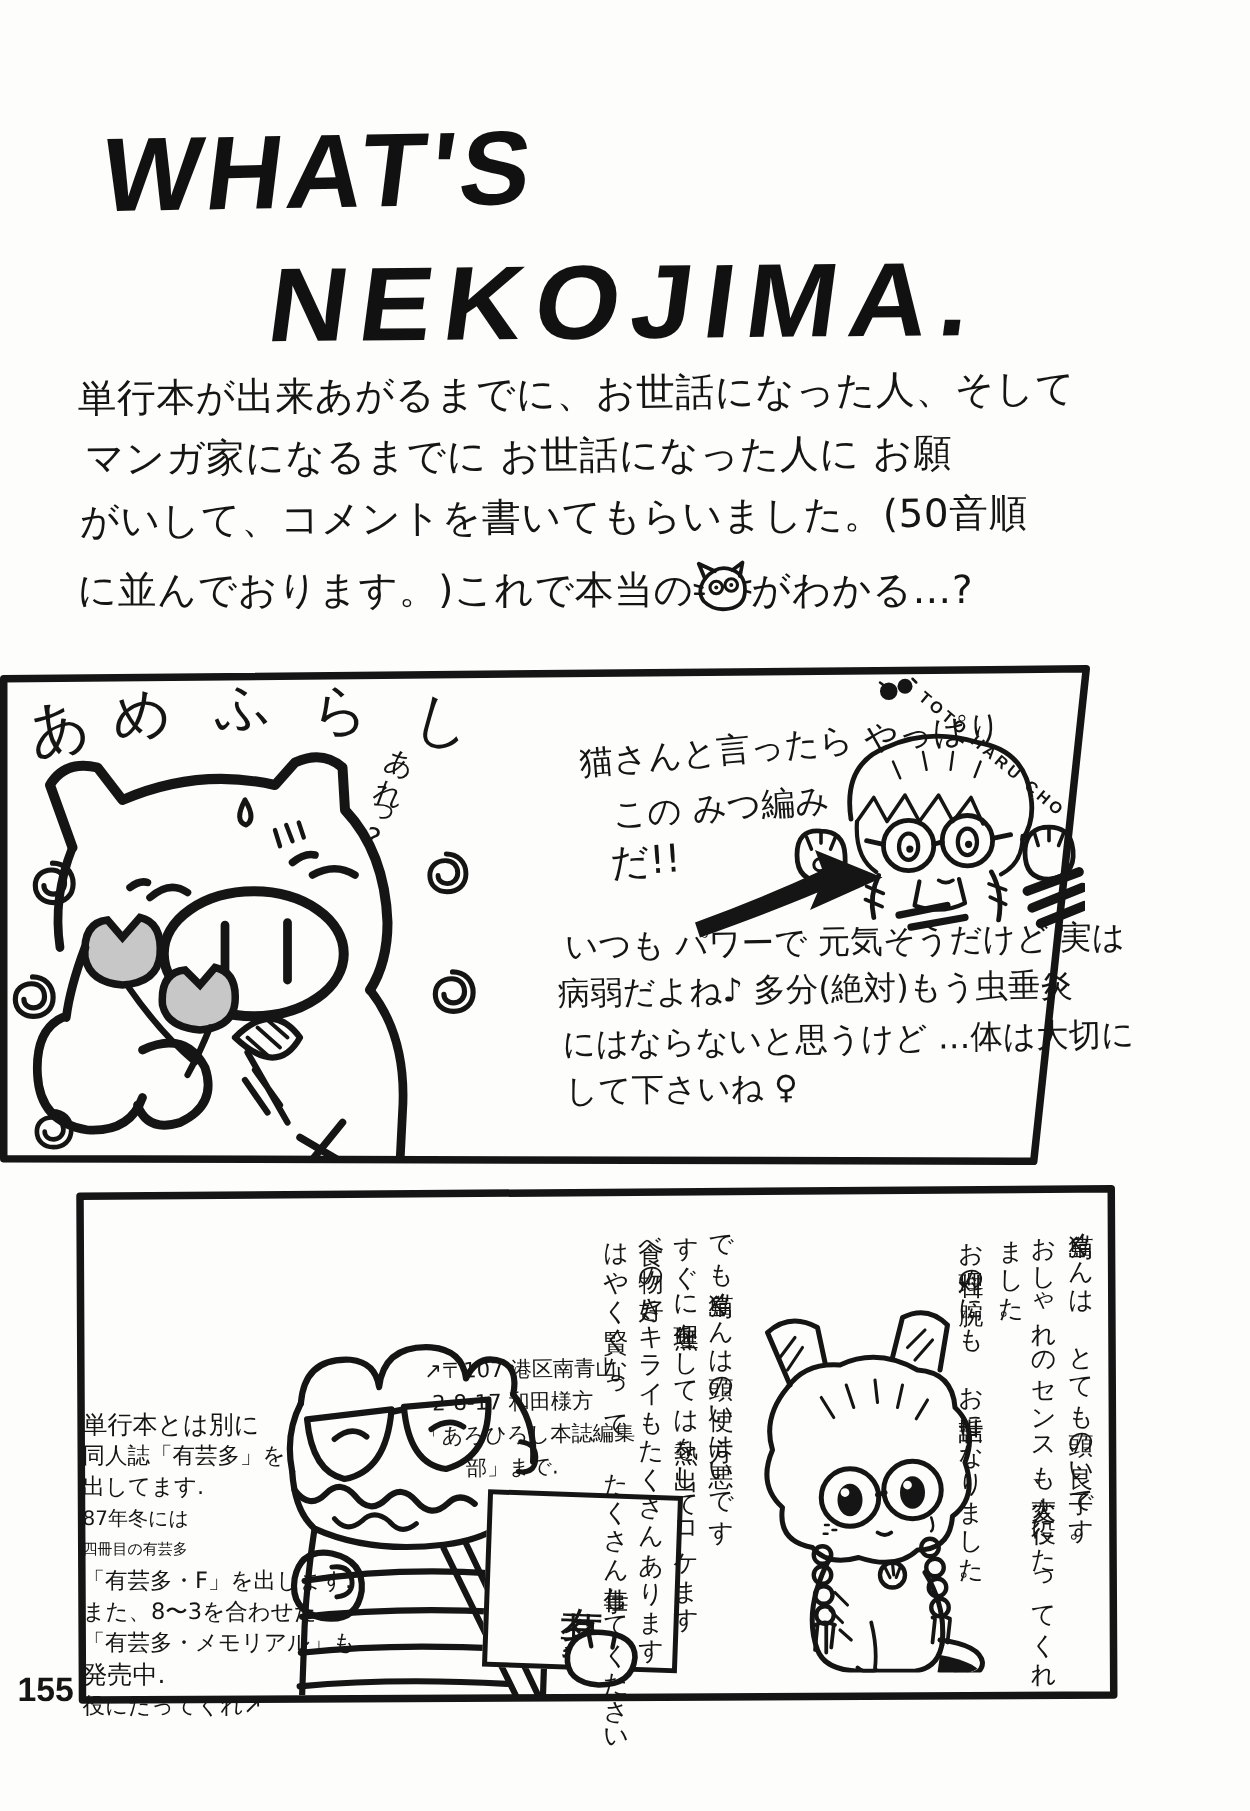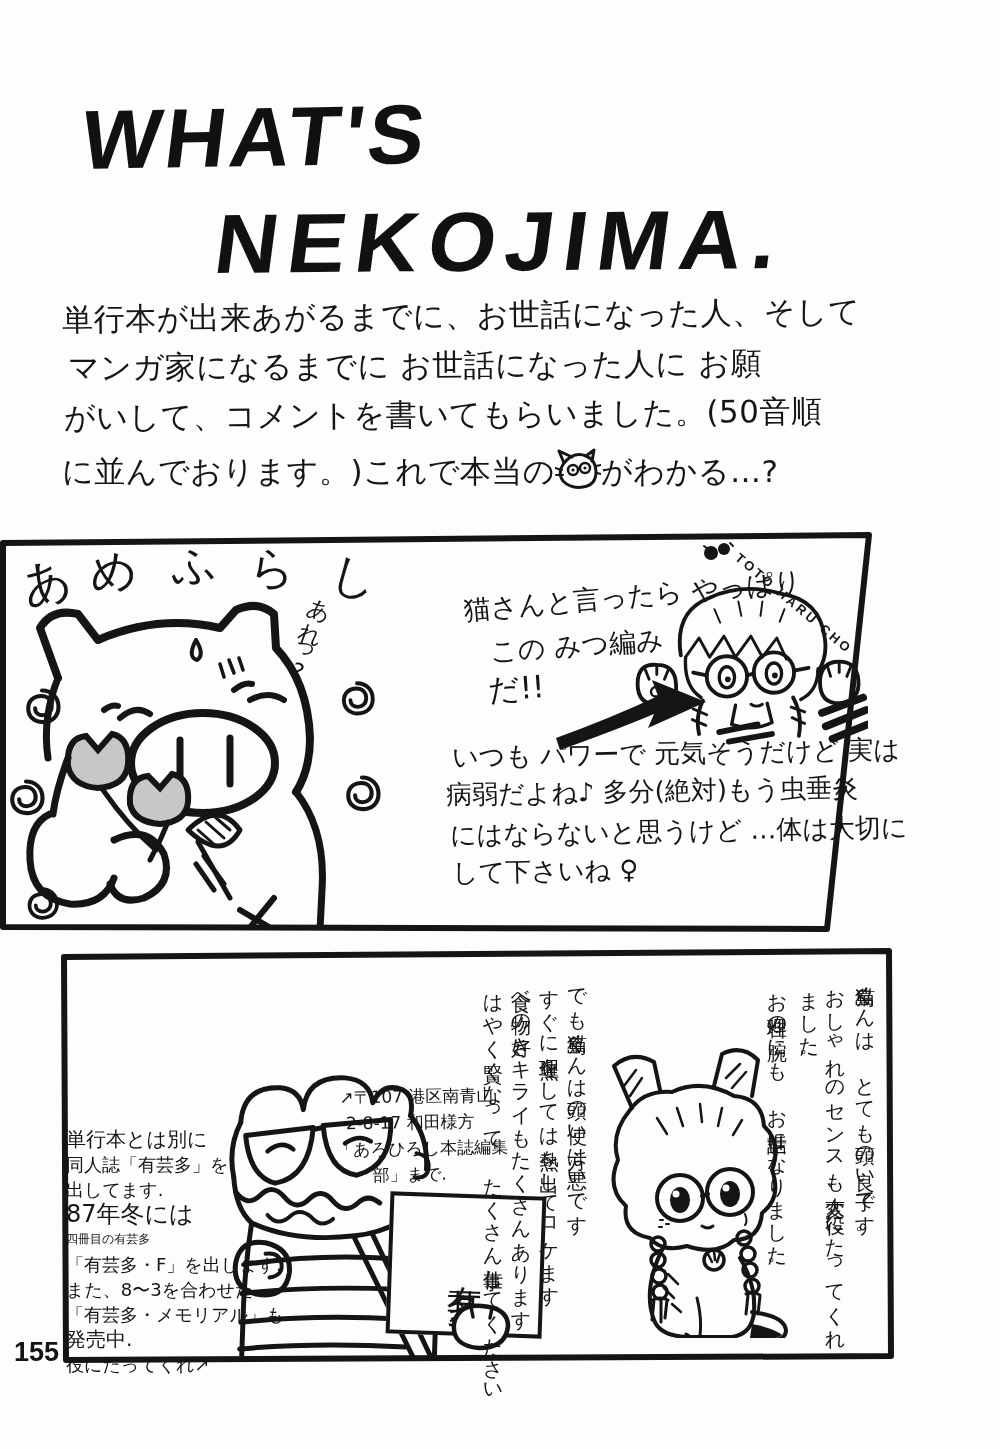--- a/index.html
+++ b/index.html
@@ -151,21 +151,21 @@
   <div class="abs hw p1-comment" style="left:452px;top:736px;transform:rotate(-1deg);">いつも パワーで 元気そうだけど 実は</div>
   <div class="abs hw p1-comment" style="left:446px;top:774px;transform:rotate(-1deg);">病弱だよね♪  多分(絶対)もう虫垂炎</div>
   <div class="abs hw p1-comment" style="left:450px;top:814px;transform:rotate(-1deg);">にはならないと思うけど …体は大切に</div>
   <div class="abs hw p1-comment" style="left:452px;top:854px;transform:rotate(-1deg);">して下さいね ♀</div>
 
 
   <div class="abs hw p2-info" style="left:66px;top:1092px;">
     <div style="font-size:20px;">単行本とは別に</div>
     <div>同人誌「有芸多」を</div>
     <div>出してます.</div>
-    <div style="font-size:24px;">87年冬には</div>
+    <div style="font-size:16px;">87年冬には</div>
     <div style="font-size:12px;">四冊目の有芸多</div>
     <div>「有芸多・F」を出します.</div>
     <div>また、8〜3を合わせた</div>
     <div>「有芸多・メモリアル」も</div>
     <div style="font-size:20px;">発売中.</div>
     <div>役にたってくれ↗</div>
   </div>
 
   <div class="abs hw p2-address" style="left:340px;top:1083px;transform:rotate(-1deg);">
     <div>↗〒107 港区南青山</div>

